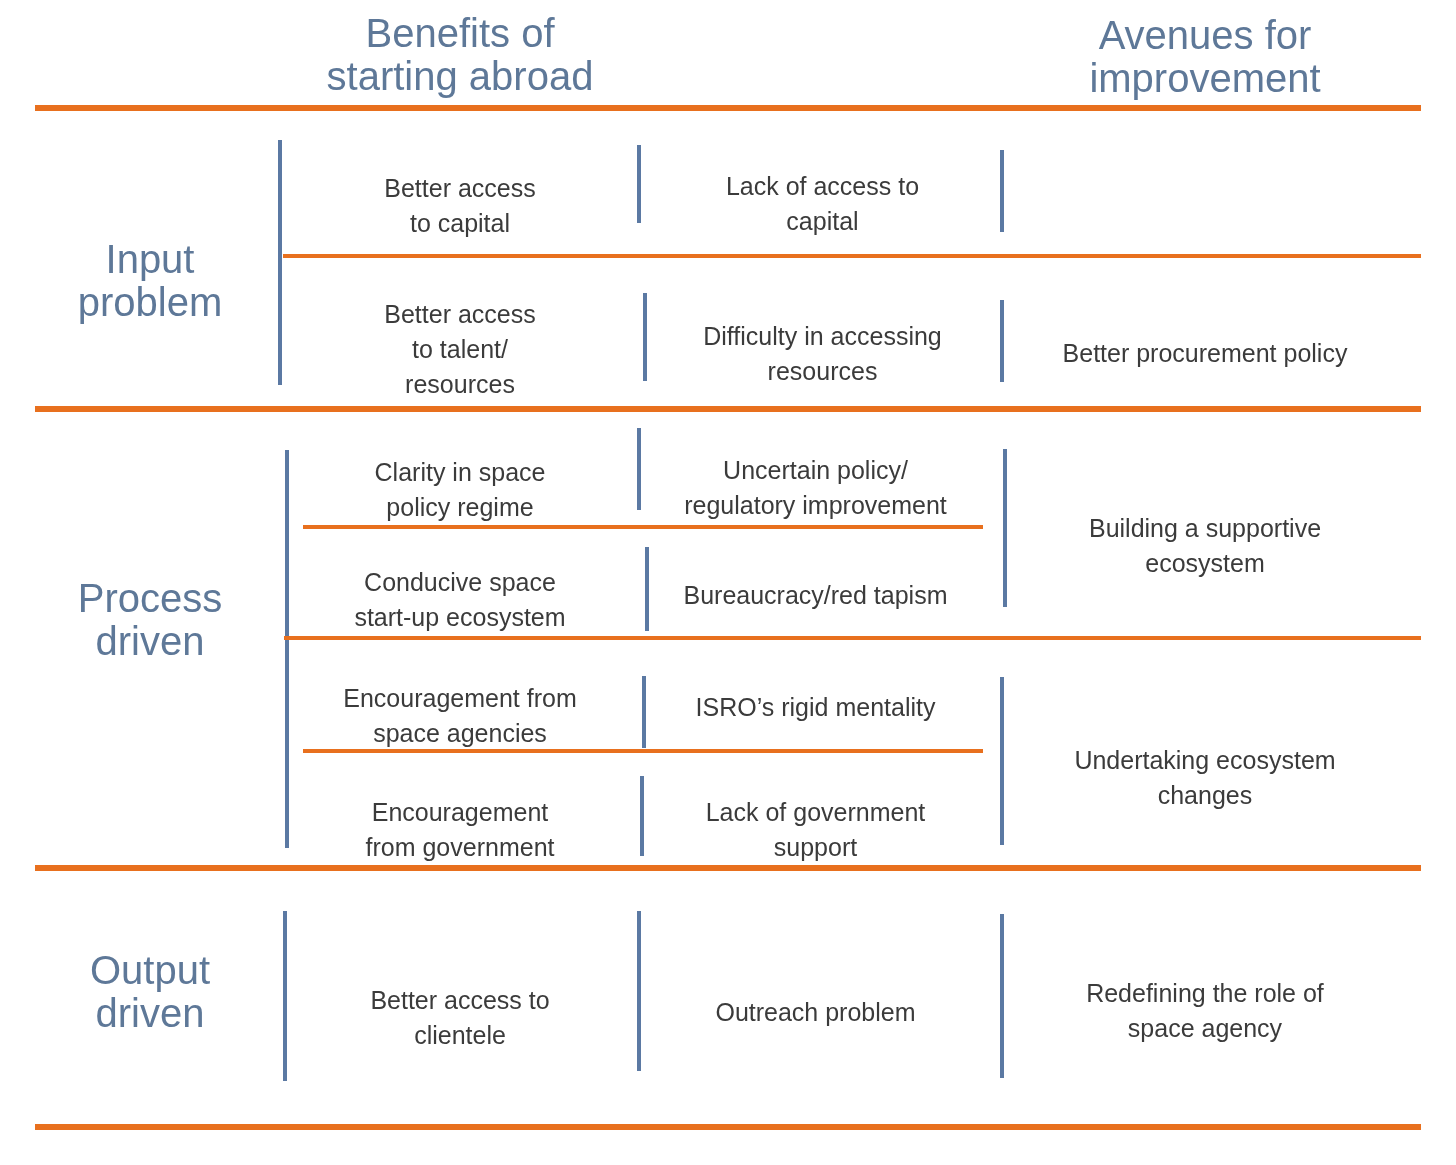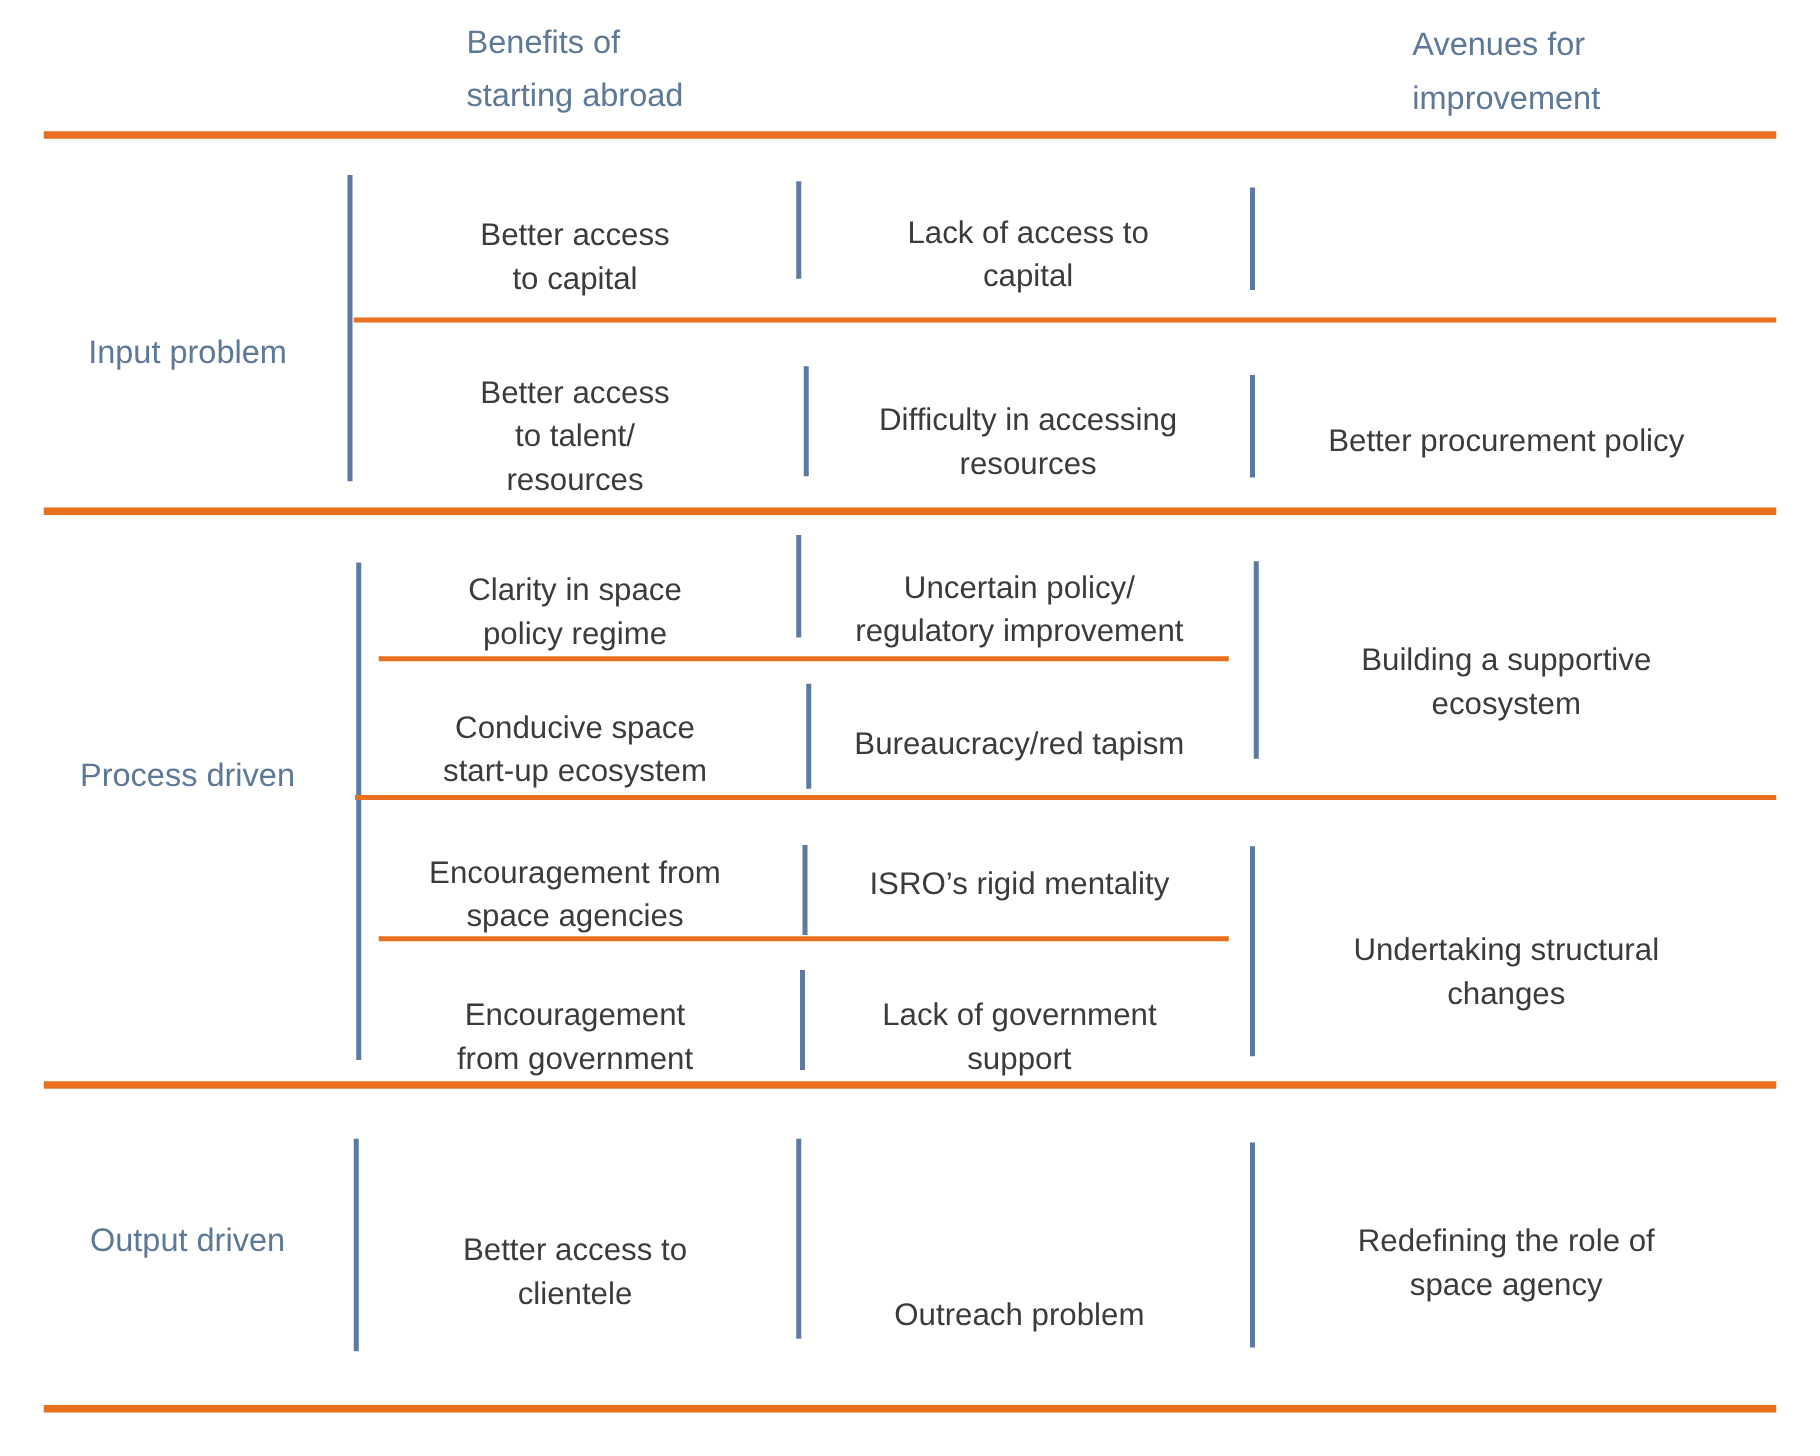--- a/index.html
+++ b/index.html
@@ -13,22 +13,22 @@
   .oline{position:absolute;background:#E8701E;height:6px;z-index:3;}
   .oline.thin{height:4px;}
   .vline{position:absolute;background:#5B79A3;width:4px;z-index:2;}
   .cell{
     position:absolute;display:flex;align-items:center;justify-content:center;
     text-align:center;white-space:pre-line;
     font-size:25px;line-height:35px;color:#3B3B3B;z-index:1;margin-top:18px;
   }
   .hdr{
     position:absolute;display:flex;align-items:center;justify-content:center;
-    white-space:pre-line;
-    font-size:26px;line-height:43px;color:#5E7898;z-index:1;
+    text-align:center;white-space:pre-line;
+    font-size:40px;line-height:43px;color:#5E7898;z-index:1;
   }
 </style>
 </head>
 <body>
 
 <div class="canvas">
 
   <div class="hdr" style="left:300px;top:10px;width:320px;height:90px;">Benefits of
 starting abroad</div>
   <div class="hdr" style="left:1030px;top:12px;width:350px;height:90px;">Avenues for
@@ -85,29 +85,29 @@
   <div class="cell" style="left:1020px;top:490px;width:370px;height:76px;">Building a supportive
 ecosystem</div>
 
   <div class="cell" style="left:300px;top:544px;width:320px;height:76px;">Conducive space
 start-up ecosystem</div>
   <div class="cell" style="left:648px;top:539px;width:335px;height:76px;">Bureaucracy/red tapism</div>
 
   <div class="cell" style="left:300px;top:660px;width:320px;height:76px;">Encouragement from
 space agencies</div>
   <div class="cell" style="left:648px;top:651px;width:335px;height:76px;">ISRO’s rigid mentality</div>
-  <div class="cell" style="left:1020px;top:722px;width:370px;height:76px;">Undertaking structural
+  <div class="cell" style="left:1020px;top:722px;width:370px;height:76px;">Undertaking ecosystem
 changes</div>
 
   <div class="cell" style="left:300px;top:774px;width:320px;height:76px;">Encouragement
 from government</div>
   <div class="cell" style="left:648px;top:774px;width:335px;height:76px;">Lack of government
 support</div>
 
   <div class="hdr" style="left:30px;top:962px;width:240px;height:60px;">Output driven</div>
 
   <div class="cell" style="left:300px;top:962px;width:320px;height:76px;">Better access to
 clientele</div>
-  <div class="cell" style="left:648px;top:996px;width:335px;height:76px;">Outreach problem</div>
+  <div class="cell" style="left:648px;top:956px;width:335px;height:76px;">Outreach problem</div>
   <div class="cell" style="left:1015px;top:955px;width:380px;height:76px;">Redefining the role of
 space agency</div>
 
 </div>
 
 </body></html>

